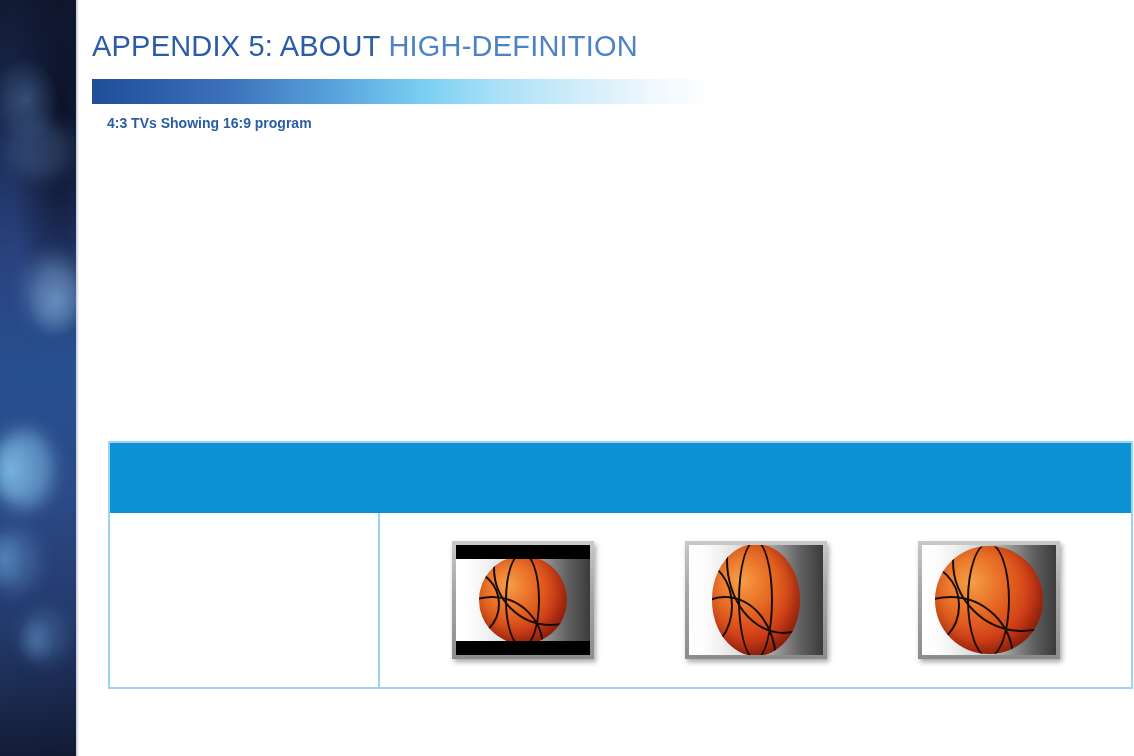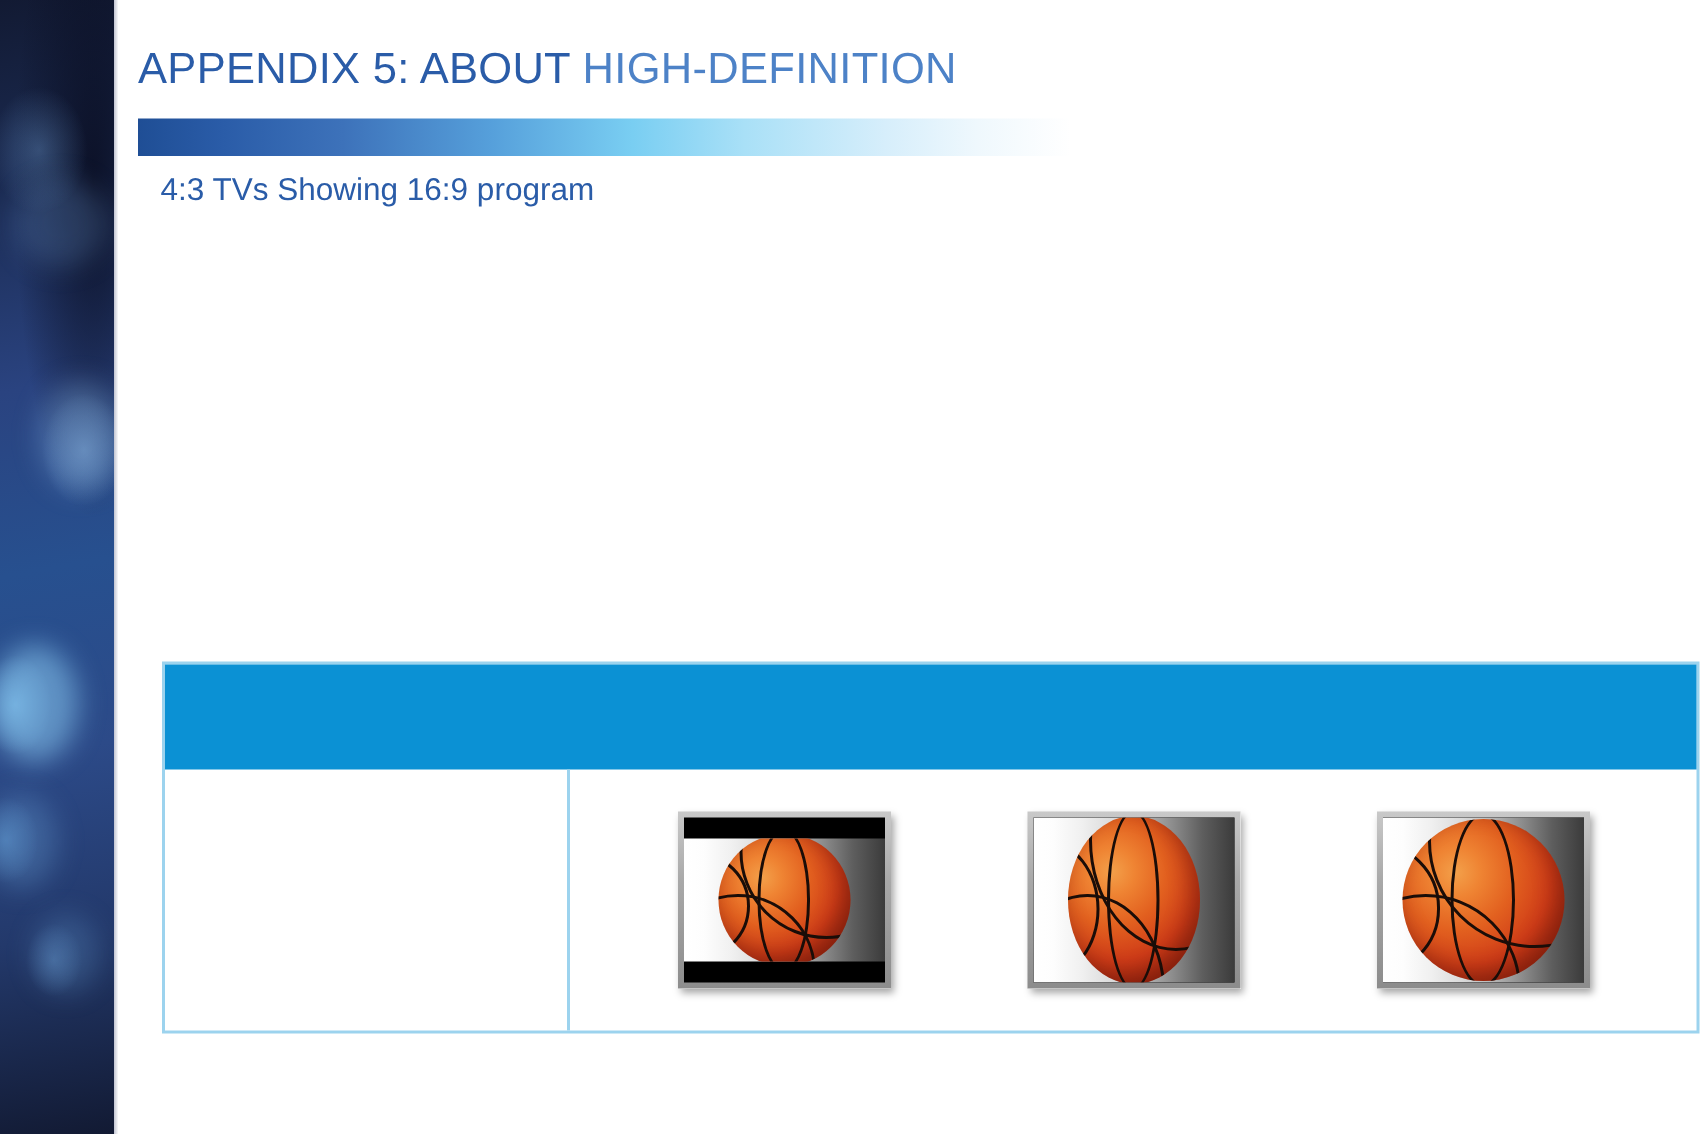--- a/index.html
+++ b/index.html
@@ -85,23 +85,24 @@
       #d6eefb 80%,
       #eff8fd 90%,
       #ffffff 100%);
   }
 
   
   #subtitle {
     position: absolute;
     left: 107px;
     top: 115px;
-    font-size: 21px;
+    font-size: 14px;
     color: #2a5ca8;
     white-space: nowrap;
+    font-weight: bold;
   }
 
   
   #table {
     position: absolute;
     left: 108px;
     top: 441px;
     width: 1025px;
     height: 248px;
     border: 2px solid #9cd3ee;

